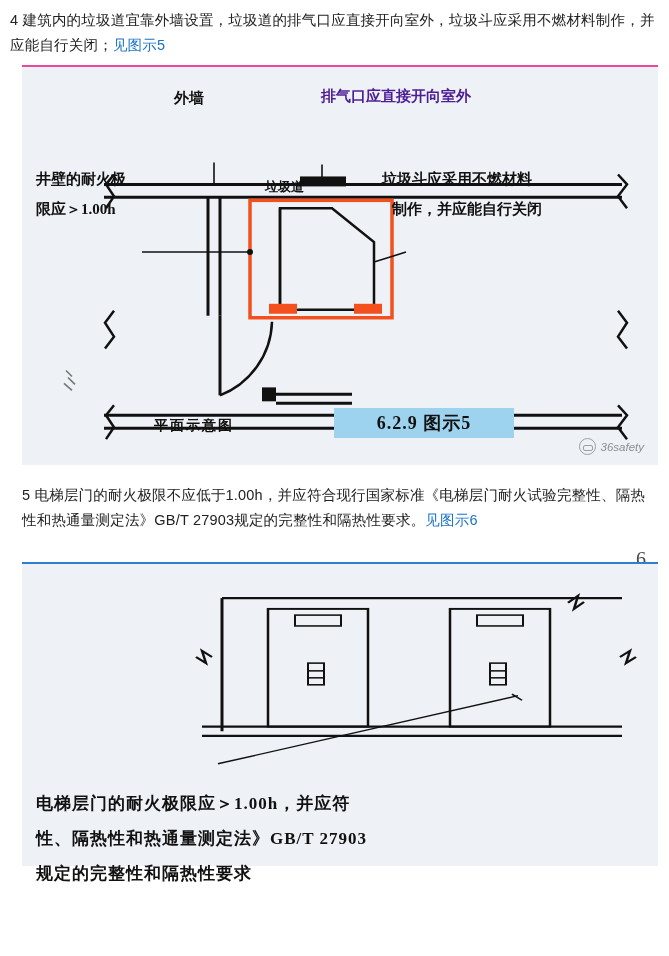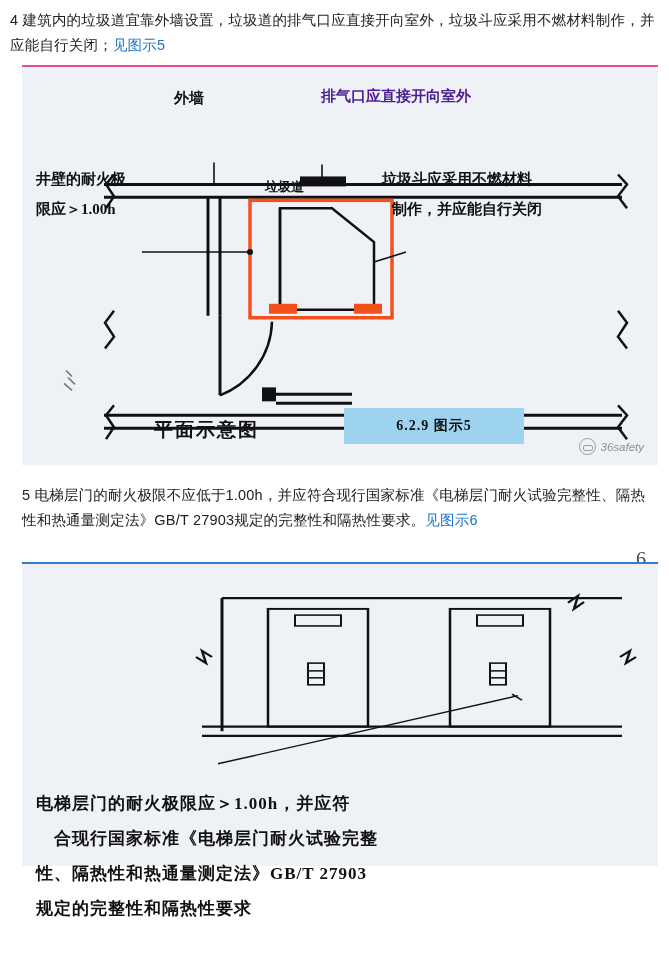--- a/index.html
+++ b/index.html
@@ -180,23 +180,23 @@
     <div style="position:absolute; left:299px; top:20px; font-size:15px; color:#4c1d95; font-family:'Liberation Serif',serif; font-weight:700;">排气口应直接开向室外</div>
 
     <div style="position:absolute; left:14px; top:103px; font-size:15px; color:#111; font-family:'Liberation Serif',serif; font-weight:700;">井壁的耐火极</div>
     <div style="position:absolute; left:14px; top:133px; font-size:15px; color:#111; font-family:'Liberation Serif',serif; font-weight:700;">限应＞1.00h</div>
 
     <div style="position:absolute; left:243px; top:111px; font-size:13px; color:#111; font-family:'Liberation Serif',serif; font-weight:700;">垃圾道</div>
 
     <div style="position:absolute; left:360px; top:103px; font-size:15px; color:#111; font-family:'Liberation Serif',serif; font-weight:700;">垃圾斗应采用不燃材料</div>
     <div style="position:absolute; left:370px; top:133px; font-size:15px; color:#111; font-family:'Liberation Serif',serif; font-weight:700;">制作，并应能自行关闭</div>
 
-    <div style="position:absolute; left:132px; top:350px; font-size:19px; color:#111; font-family:'Liberation Serif',serif; font-weight:700; letter-spacing:2px;">平面示意图</div>
-
-    <div style="position:absolute; left:322px; top:341px; width:180px; height:36px; background:#9ed3f0; display:flex; align-items:center; justify-content:center; font-size:14px; font-weight:700; color:#111; font-family:'Liberation Serif',serif; letter-spacing:1px;">6.2.9 图示5</div>
+    <div style="position:absolute; left:132px; top:350px; font-size:14px; color:#111; font-family:'Liberation Serif',serif; font-weight:700; letter-spacing:2px;">平面示意图</div>
+
+    <div style="position:absolute; left:312px; top:341px; width:180px; height:30px; background:#9ed3f0; display:flex; align-items:center; justify-content:center; font-size:18px; font-weight:700; color:#111; font-family:'Liberation Serif',serif; letter-spacing:1px;">6.2.9 图示5</div>
 
     <div class="watermark">
       <span class="wm-circle"></span>
       <span>36safety</span>
     </div>
   </div>
 
   <div class="para" id="para-5">
     <span>5</span>
     <span>电梯层门的耐火极限不应低于1.00h，并应符合现行国家标准《电梯层门耐火试验完整性、隔热性和热通量测定法》GB/T 27903规定的完整性和隔热性要求。</span><span class="lnk">见图示6</span>
@@ -232,19 +232,18 @@
       <rect x="468" y="128" width="16" height="28" fill="none" stroke="#111" stroke-width="2"></rect>
       <line x1="468" y1="138" x2="484" y2="138" stroke="#111" stroke-width="2"></line>
       <line x1="468" y1="147" x2="484" y2="147" stroke="#111" stroke-width="2"></line>
 
       <line x1="196" y1="258" x2="496" y2="170" stroke="#111" stroke-width="1.8"></line>
       <line x1="490" y1="168" x2="500" y2="176" stroke="#111" stroke-width="1.8"></line>
     </svg>
 
     <div style="position:absolute; left:14px; top:222px; width:560px; font-family:'Liberation Serif',serif; font-weight:700; font-size:17px; line-height:35px; color:#111; letter-spacing:1px;">
       <div>电梯层门的耐火极限应＞1.00h，并应符</div>
-      <div style="margin-left:18px;">合现行国家标准《电梯层门耐火试验完整</div>
       <div>性、隔热性和热通量测定法》GB/T 27903</div>
       <div>规定的完整性和隔热性要求</div>
     </div>
   </div>
 
 </div>
 
 </body></html>

